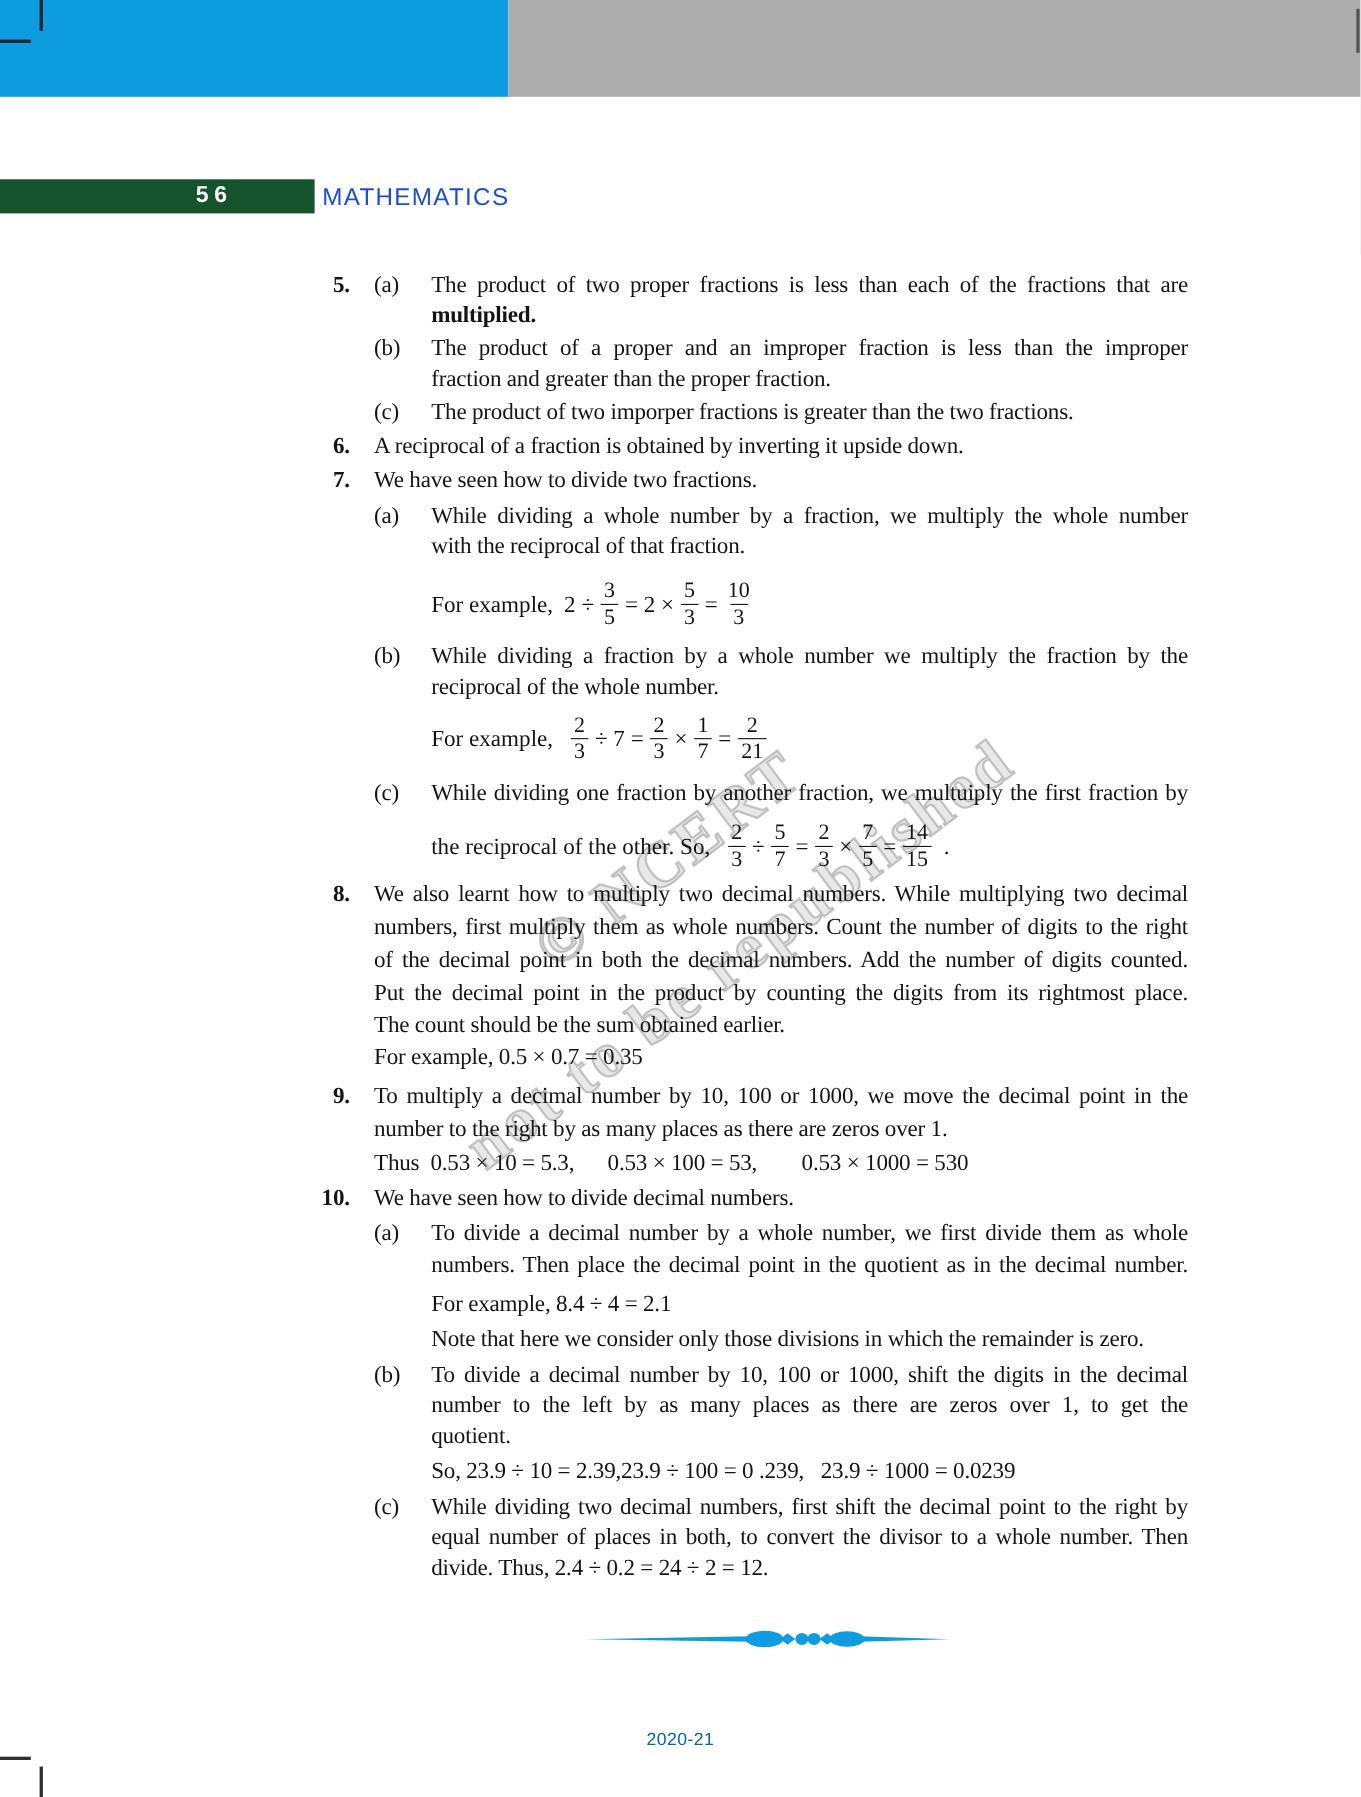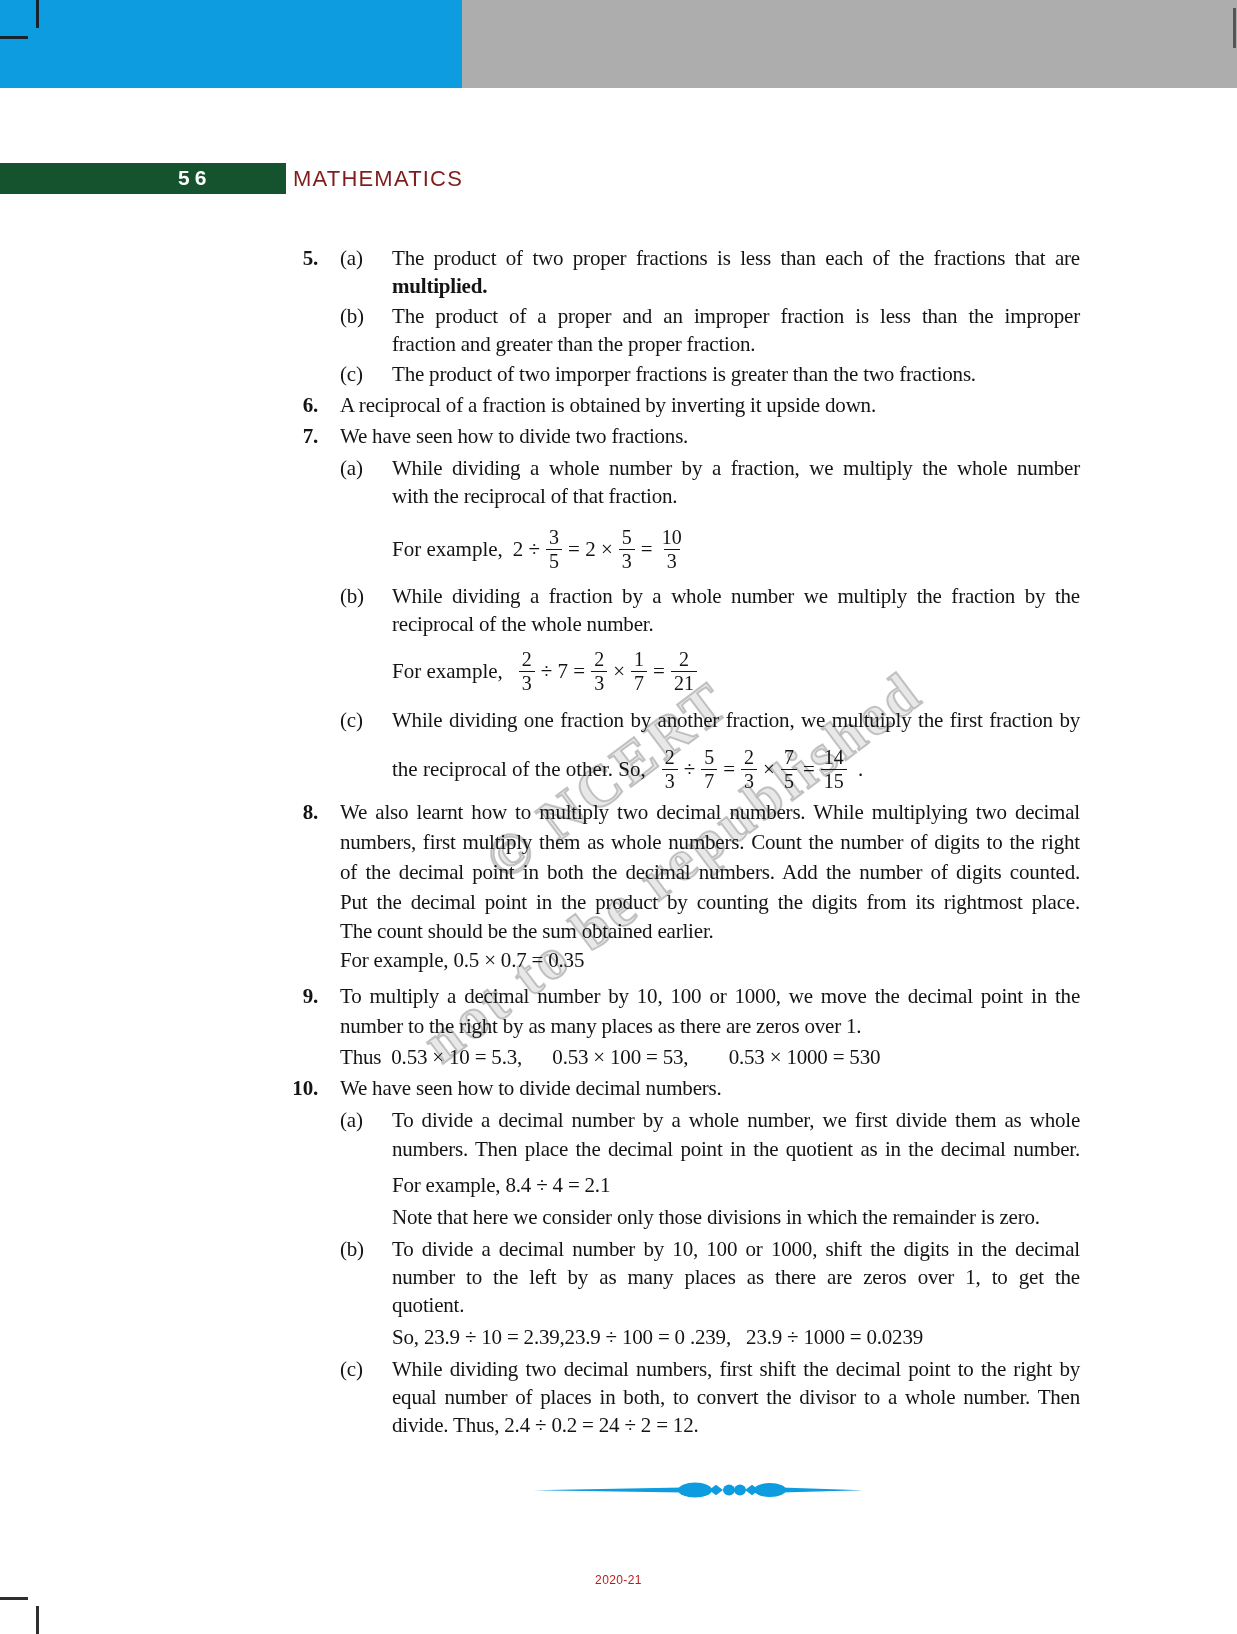--- a/index.html
+++ b/index.html
@@ -13,21 +13,21 @@
   
   .mark{position:absolute;background:#17242e;}
   .mark.b{background:#2e2e2e;}
   .edge-sliver{position:absolute;left:1233px;top:8px;width:3px;height:40px;background:#555;}
 
   
   .badge{position:absolute;left:0;top:163px;width:286px;height:31px;background:#14532d;}
   .badge .pn{position:absolute;left:178px;top:3px;color:#ffffff;
              font-family:"Liberation Sans",sans-serif;font-size:21px;font-weight:bold;letter-spacing:5px;}
   .mhead{position:absolute;left:293px;top:166px;font-family:"Liberation Sans",sans-serif;
-         font-size:22px;color:#7f1d1d;letter-spacing:1.2px;z-index:2;}
+         font-size:22px;color:#1d4ed8;letter-spacing:1.2px;z-index:2;}
 
   
   .ln,.num,.lbl{position:absolute;font-size:21px;line-height:26px;letter-spacing:-0.2px;
                 white-space:pre;z-index:2;}
   .num{left:272px;width:46px;text-align:right;font-weight:bold;}
   .lbl{left:340px;}
   .colA{left:340px;}
   .colB{left:392px;}
   .j{white-space:normal;width:688px;text-align:justify;text-align-last:justify;}
   .jA{white-space:normal;width:740px;text-align:justify;text-align-last:justify;}
@@ -46,21 +46,21 @@
       transform:rotate(-37deg);text-align:center;font-weight:bold;
       font-size:58px;line-height:108px;letter-spacing:4px;
       color:rgba(178,178,178,0.30);-webkit-text-stroke:2px rgba(152,152,152,0.55);
       pointer-events:none;}
 
   
   .divider{position:absolute;left:533px;top:1482px;width:330px;height:16px;z-index:2;}
   .divider svg{display:block;}
 
   .footer{position:absolute;left:0;right:0;top:1573px;text-align:center;z-index:2;
-          font-family:"Liberation Sans",sans-serif;font-size:12px;color:#b91c1c;letter-spacing:0.4px;}
+          font-family:"Liberation Sans",sans-serif;font-size:16px;color:#0369a1;letter-spacing:0.4px;}
 </style>
 </head>
 <body>
 
 <div id="page">
 
   <div class="band-blue"></div>
   <div class="band-gray"></div>
   <div class="mark" style="left:36px;top:0;width:3px;height:28px;"></div>
   <div class="mark" style="left:0;top:36px;width:28px;height:3px;"></div>

